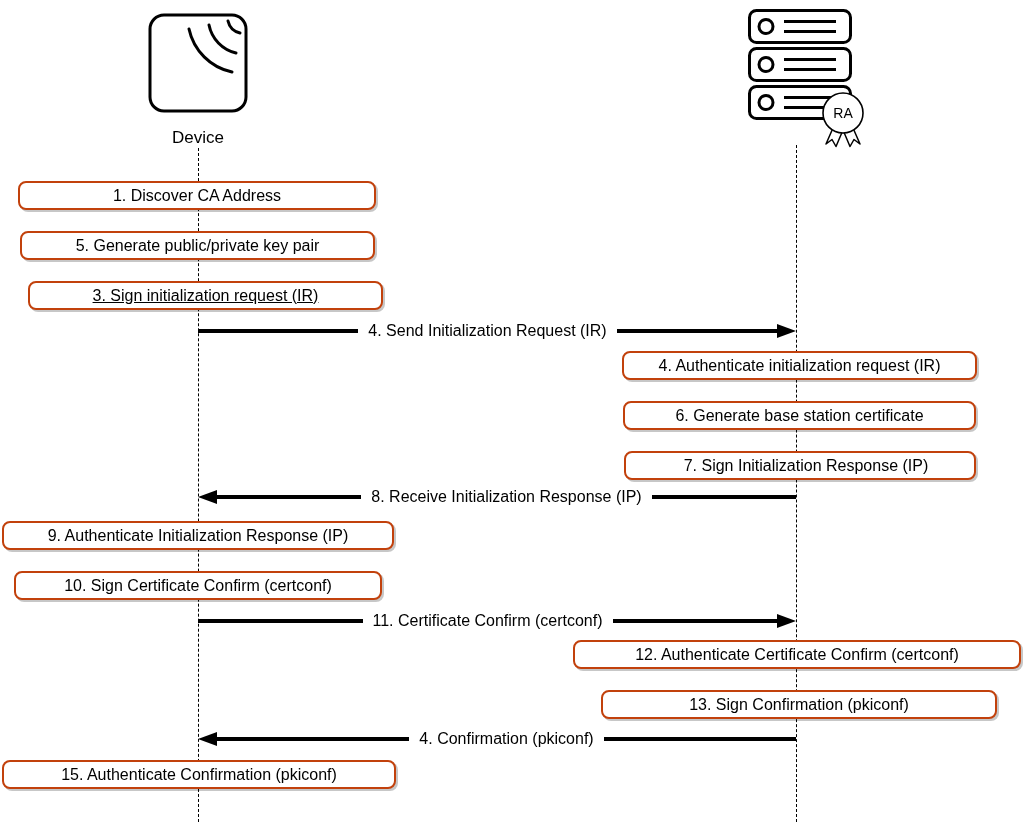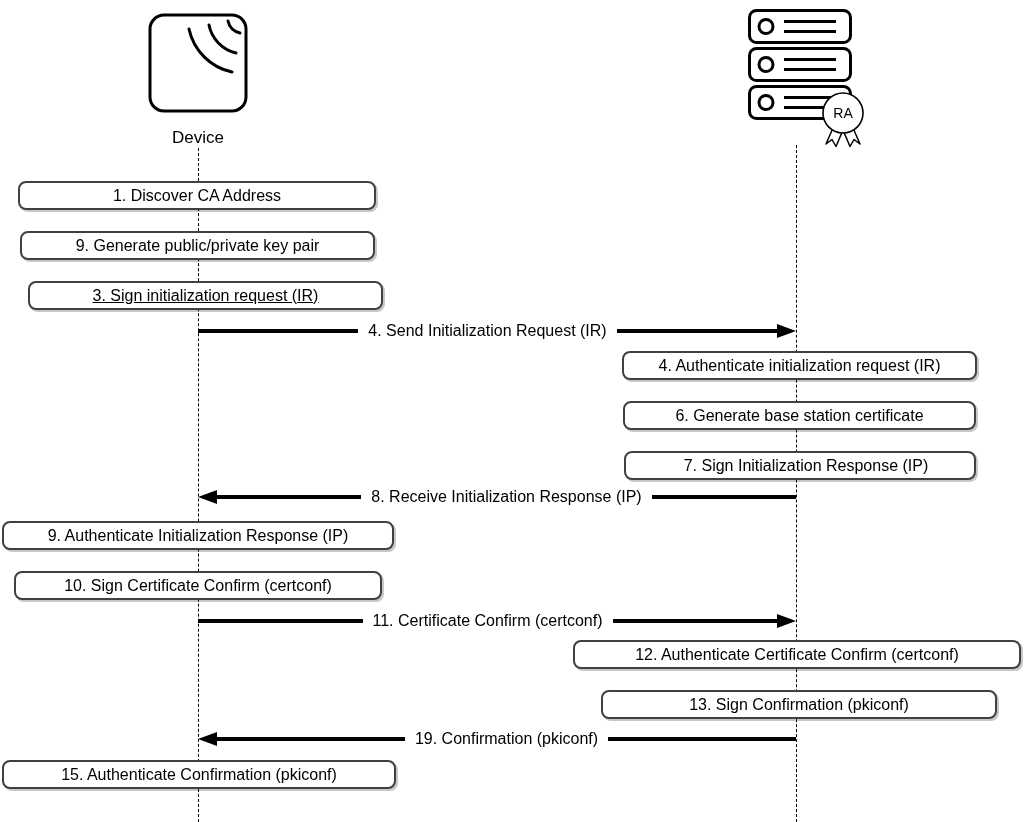--- a/index.html
+++ b/index.html
@@ -23,21 +23,21 @@
     width:0;
     border-left:1.5px dashed #000;
     z-index:1;
   }
   
   .pbox{
     position:absolute;
     height:29px;
     box-sizing:border-box;
     background:#fff;
-    border:2px solid #404040;
+    border:2px solid #c2410c;
     border-radius:8px;
     display:flex;align-items:center;justify-content:center;
     font-size:16px;
     white-space:nowrap;
     box-shadow:2px 2px 0 rgba(0,0,0,0.22);
     z-index:3;
   }
   
   .msg{
     position:absolute;
@@ -102,21 +102,21 @@
     </svg>
   </div>
 
   <div class="lifeline" style="left:198px;top:148px;height:674px;"></div>
   <div class="lifeline" style="left:796px;top:145px;height:677px;"></div>
 
   <div class="pbox" style="left:18px;top:181px;width:358px;">
     <span>1. Discover CA Address</span>
   </div>
   <div class="pbox" style="left:20px;top:231px;width:355px;">
-    <span>9. Generate public/private key pair</span>
+    <span>5. Generate public/private key pair</span>
   </div>
   <div class="pbox" style="left:28px;top:281px;width:355px;text-decoration:underline;">
     <span>3. Sign initialization request (IR)</span>
   </div>
 
   <div class="msg" style="top:316px;">
     <div class="seg"></div>
     <div class="lbl">4. Send Initialization Request (IR)</div>
     <div class="seg"></div>
     <div class="head-right"></div>
@@ -156,21 +156,21 @@
   <div class="pbox" style="left:573px;top:640px;width:448px;">
     <span>12. Authenticate Certificate Confirm (certconf)</span>
   </div>
   <div class="pbox" style="left:601px;top:690px;width:396px;">
     <span>13. Sign Confirmation (pkiconf)</span>
   </div>
 
   <div class="msg" style="top:724px;">
     <div class="head-left"></div>
     <div class="seg"></div>
-    <div class="lbl">19. Confirmation (pkiconf)</div>
+    <div class="lbl">4. Confirmation (pkiconf)</div>
     <div class="seg"></div>
   </div>
 
   <div class="pbox" style="left:2px;top:760px;width:394px;">
     <span>15. Authenticate Confirmation (pkiconf)</span>
   </div>
 
 </div>
 
 </body></html>

